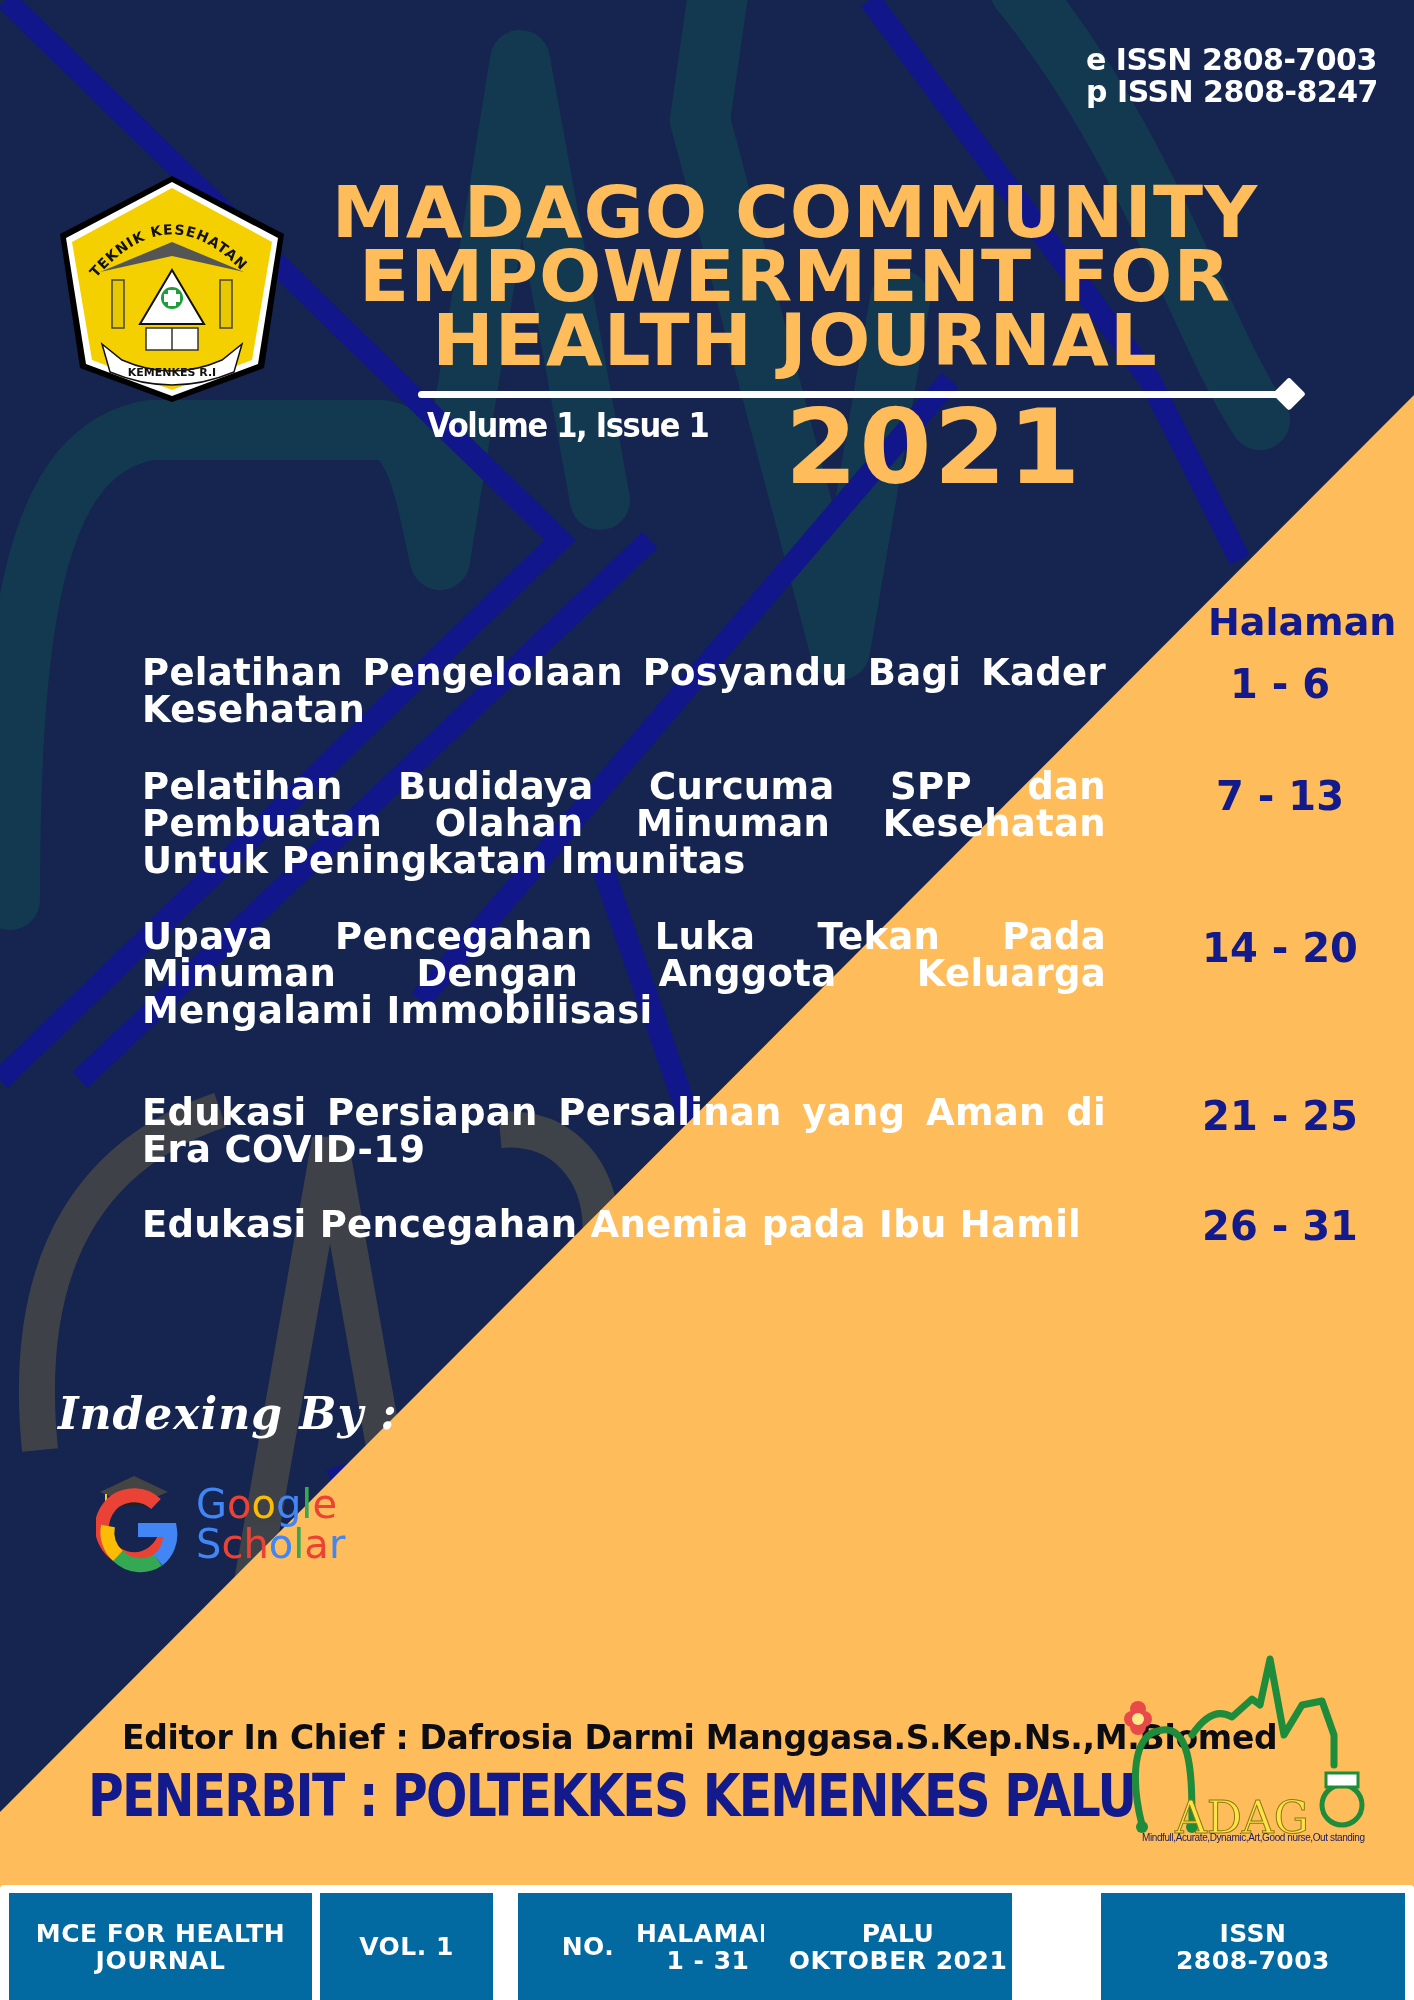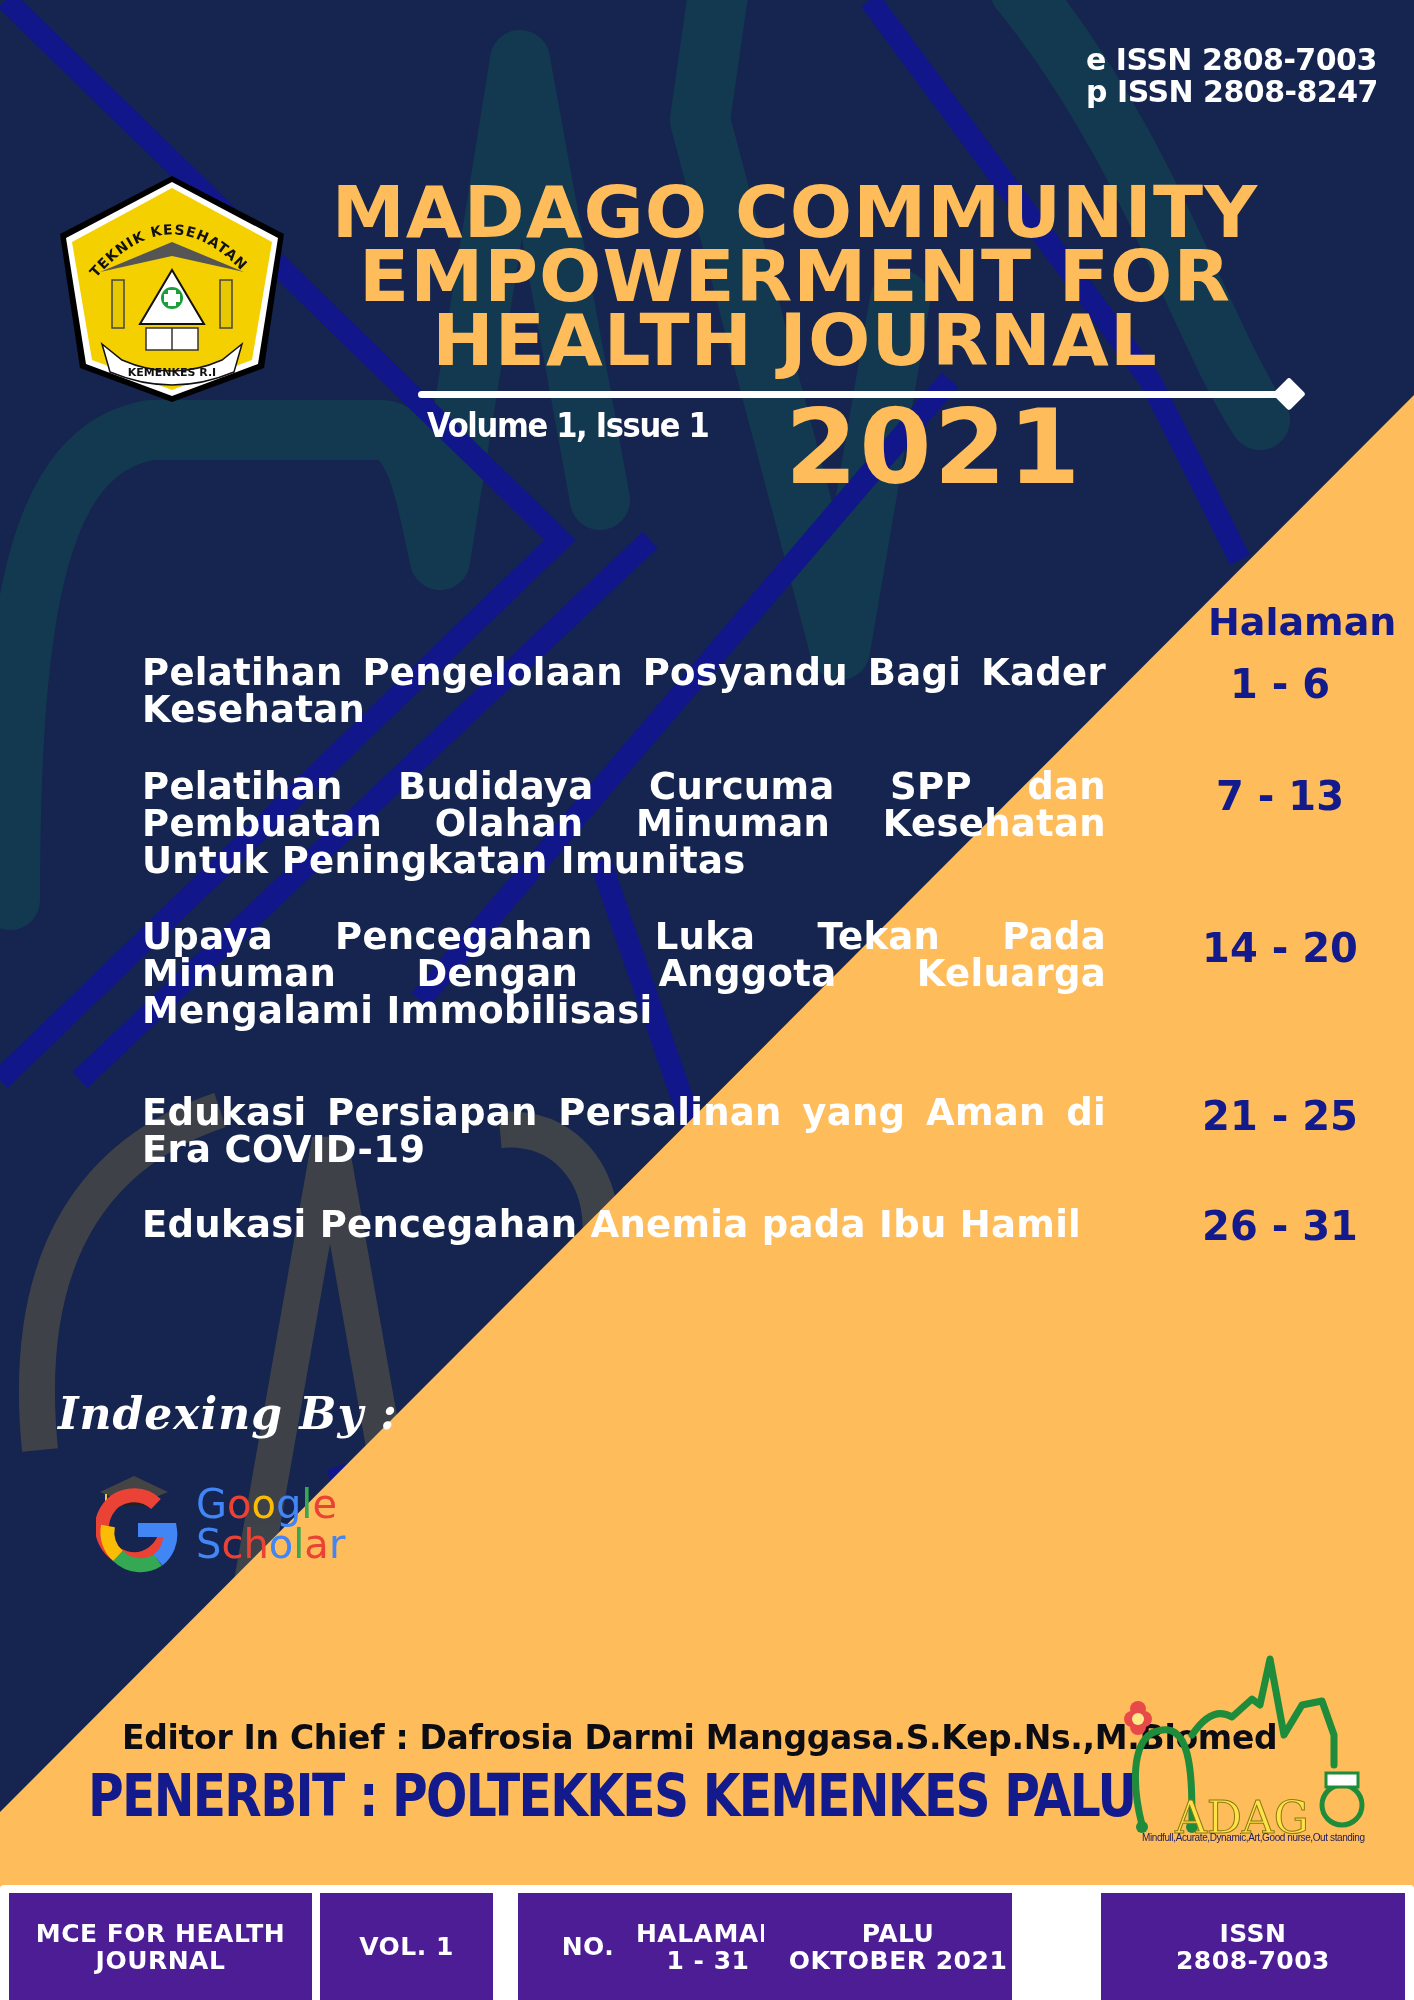--- a/index.html
+++ b/index.html
@@ -47,21 +47,21 @@
   .editor-line { position: absolute; left: 122px; top: 1718px; color: #0c0c14; font-family: "DejaVu Sans", sans-serif;
     font-weight: bold; font-size: 33px; letter-spacing: -0.3px; }
   .publisher-line { position: absolute; left: 88px; top: 1762px; color: #131a8c; font-family: "DejaVu Sans", sans-serif;
     font-weight: bold; font-size: 58px; letter-spacing: -2px; transform: scaleX(0.84); transform-origin: left; white-space: nowrap; }
 
   .madago-logo { position: absolute; left: 1112px; top: 1655px; width: 260px; height: 200px; }
   .madago-tagline { position: absolute; left: 1142px; top: 1832px; font-family: "Liberation Sans", sans-serif;
     font-size: 10px; color: #1c1c5c; white-space: nowrap; letter-spacing: -0.4px; }
 
   .footer-strip { position: absolute; left: 0; top: 1885px; width: 1414px; height: 115px; background: #fff; border-radius: 4px 4px 0 0; }
-  .footer-cell { position: absolute; top: 1893px; height: 107px; background: #4c1d95; color: #fff;
+  .footer-cell { position: absolute; top: 1893px; height: 107px; background: #0369a1; color: #fff;
     font-family: "DejaVu Sans", sans-serif; font-weight: bold; font-size: 25px; line-height: 27px;
     display: flex; align-items: center; justify-content: center; text-align: center; letter-spacing: 0.5px; }
   .footer-cell span { display: block; white-space: pre-line; }
 </style>
 </head>
 <body>
 
 <svg class="bg-layer" viewBox="0 0 1414 2000" width="1414" height="2000">
   <rect x="0" y="0" width="1414" height="2000" fill="#15254f"></rect>
 

